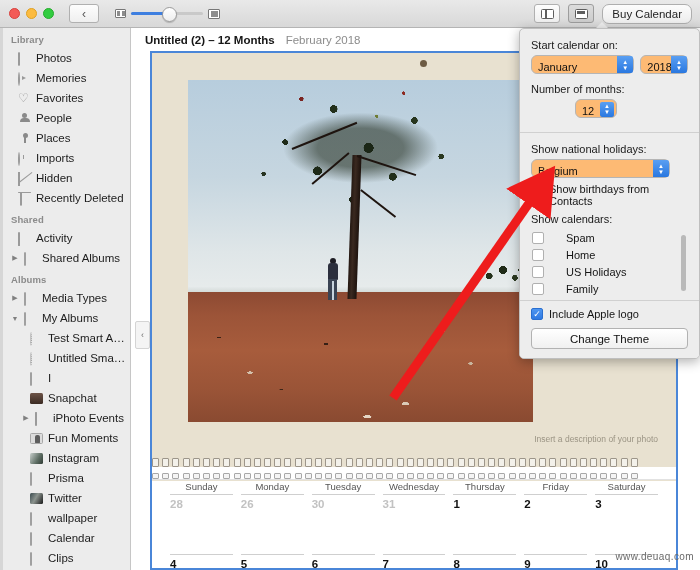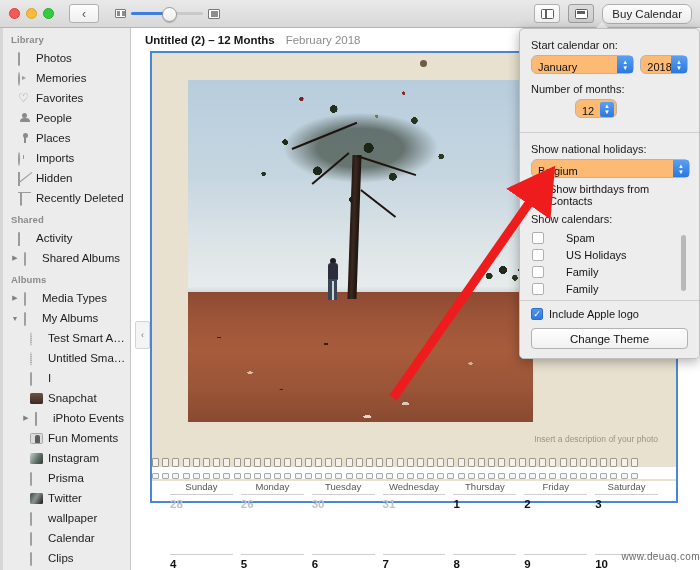--- a/index.html
+++ b/index.html
@@ -130,21 +130,21 @@
     background:#ffffff;overflow:hidden;
   }
   .doc-header{
     position:absolute;left:0;top:0;width:569px;height:23px;
     background:#ffffff;display:flex;align-items:center;padding-left:14px;box-sizing:border-box;
   }
   .doc-title{font-size:11.5px;font-weight:bold;color:#161616;}
   .doc-sub{font-size:11.5px;color:#8c8c8c;margin-left:11px;}
 
   .page{
-    position:absolute;left:19px;top:23px;width:528px;height:452px;
+    position:absolute;left:19px;top:23px;width:528px;height:519px;
     background:#e8e1d0;border:2px solid #4a86d8;box-sizing:border-box;
   }
   .photo{
     position:absolute;left:36px;top:27px;width:345px;height:342px;
     overflow:hidden;background:#c8d4de;
   }
   .sky{
     position:absolute;left:0;top:0;width:100%;height:63%;
     background:linear-gradient(#b7cddd 0%,#c6d6e0 45%,#dfe6e8 80%,#e8ecec 100%);
   }
@@ -263,21 +263,21 @@
   }
   .popup-select .arrows{
     position:absolute;right:0;top:0;bottom:0;width:16px;
     background:linear-gradient(#5a9ff2,#2a78e0);
     border-radius:0 2px 2px 0;display:flex;flex-direction:column;
     align-items:center;justify-content:center;color:#fff;font-size:6px;line-height:6px;
   }
   .w-month{width:104px;}
   .w-year{width:48px;}
   .w-months{width:42px;margin-left:44px;}
-  .w-country{width:159px;}
+  .w-country{width:139px;}
   .stepper-arrows{
     position:absolute;right:2px;top:1.5px;width:14px;height:15px;
     background:linear-gradient(#5a9ff2,#2a78e0);border-radius:2px;
     display:flex;flex-direction:column;align-items:center;justify-content:center;
     color:#fff;font-size:6px;line-height:6px;
   }
   .divider{height:1px;background:#d0d0d0;margin:11px 0 0 0;}
   .cb{
     width:12px;height:12px;border-radius:2px;box-sizing:border-box;flex:0 0 12px;
     border:1px solid #b0b0b0;background:#fff;
@@ -309,21 +309,21 @@
     background:linear-gradient(#ffffff,#f0f0f0);
     border:1px solid #b2b2b2;border-radius:4px;
     display:flex;align-items:center;justify-content:center;
     font-size:11.5px;color:#101010;
   }
 
   
   .redarrow{position:absolute;left:0;top:0;width:700px;height:570px;pointer-events:none;}
 
   .watermark{
-    position:absolute;right:0;bottom:8px;font-size:10px;color:#6a6a6a;
+    position:absolute;right:6px;bottom:8px;font-size:10px;color:#6a6a6a;
     letter-spacing:.4px;
   }
 </style>
 </head>
 <body>
 
 <div class="app">
 
   <div class="titlebar">
     <div class="traffic">
@@ -745,20 +745,24 @@
       <div class="pop-label" style="margin-top:6px">Show calendars:</div>
 
       <div class="callist">
         <div class="callist-inner" id="callist">
             <div class="calrow">
               <span class="cb"></span>
               <span>Spam</span>
             </div>
             <div class="calrow">
               <span class="cb"></span>
+              <span>Home</span>
+            </div>
+            <div class="calrow">
+              <span class="cb"></span>
               <span>US Holidays</span>
             </div>
             <div class="calrow">
               <span class="cb"></span>
               <span>Family</span>
             </div>
             <div class="calrow">
               <span class="cb"></span>
               <span>Family</span>
             </div>

